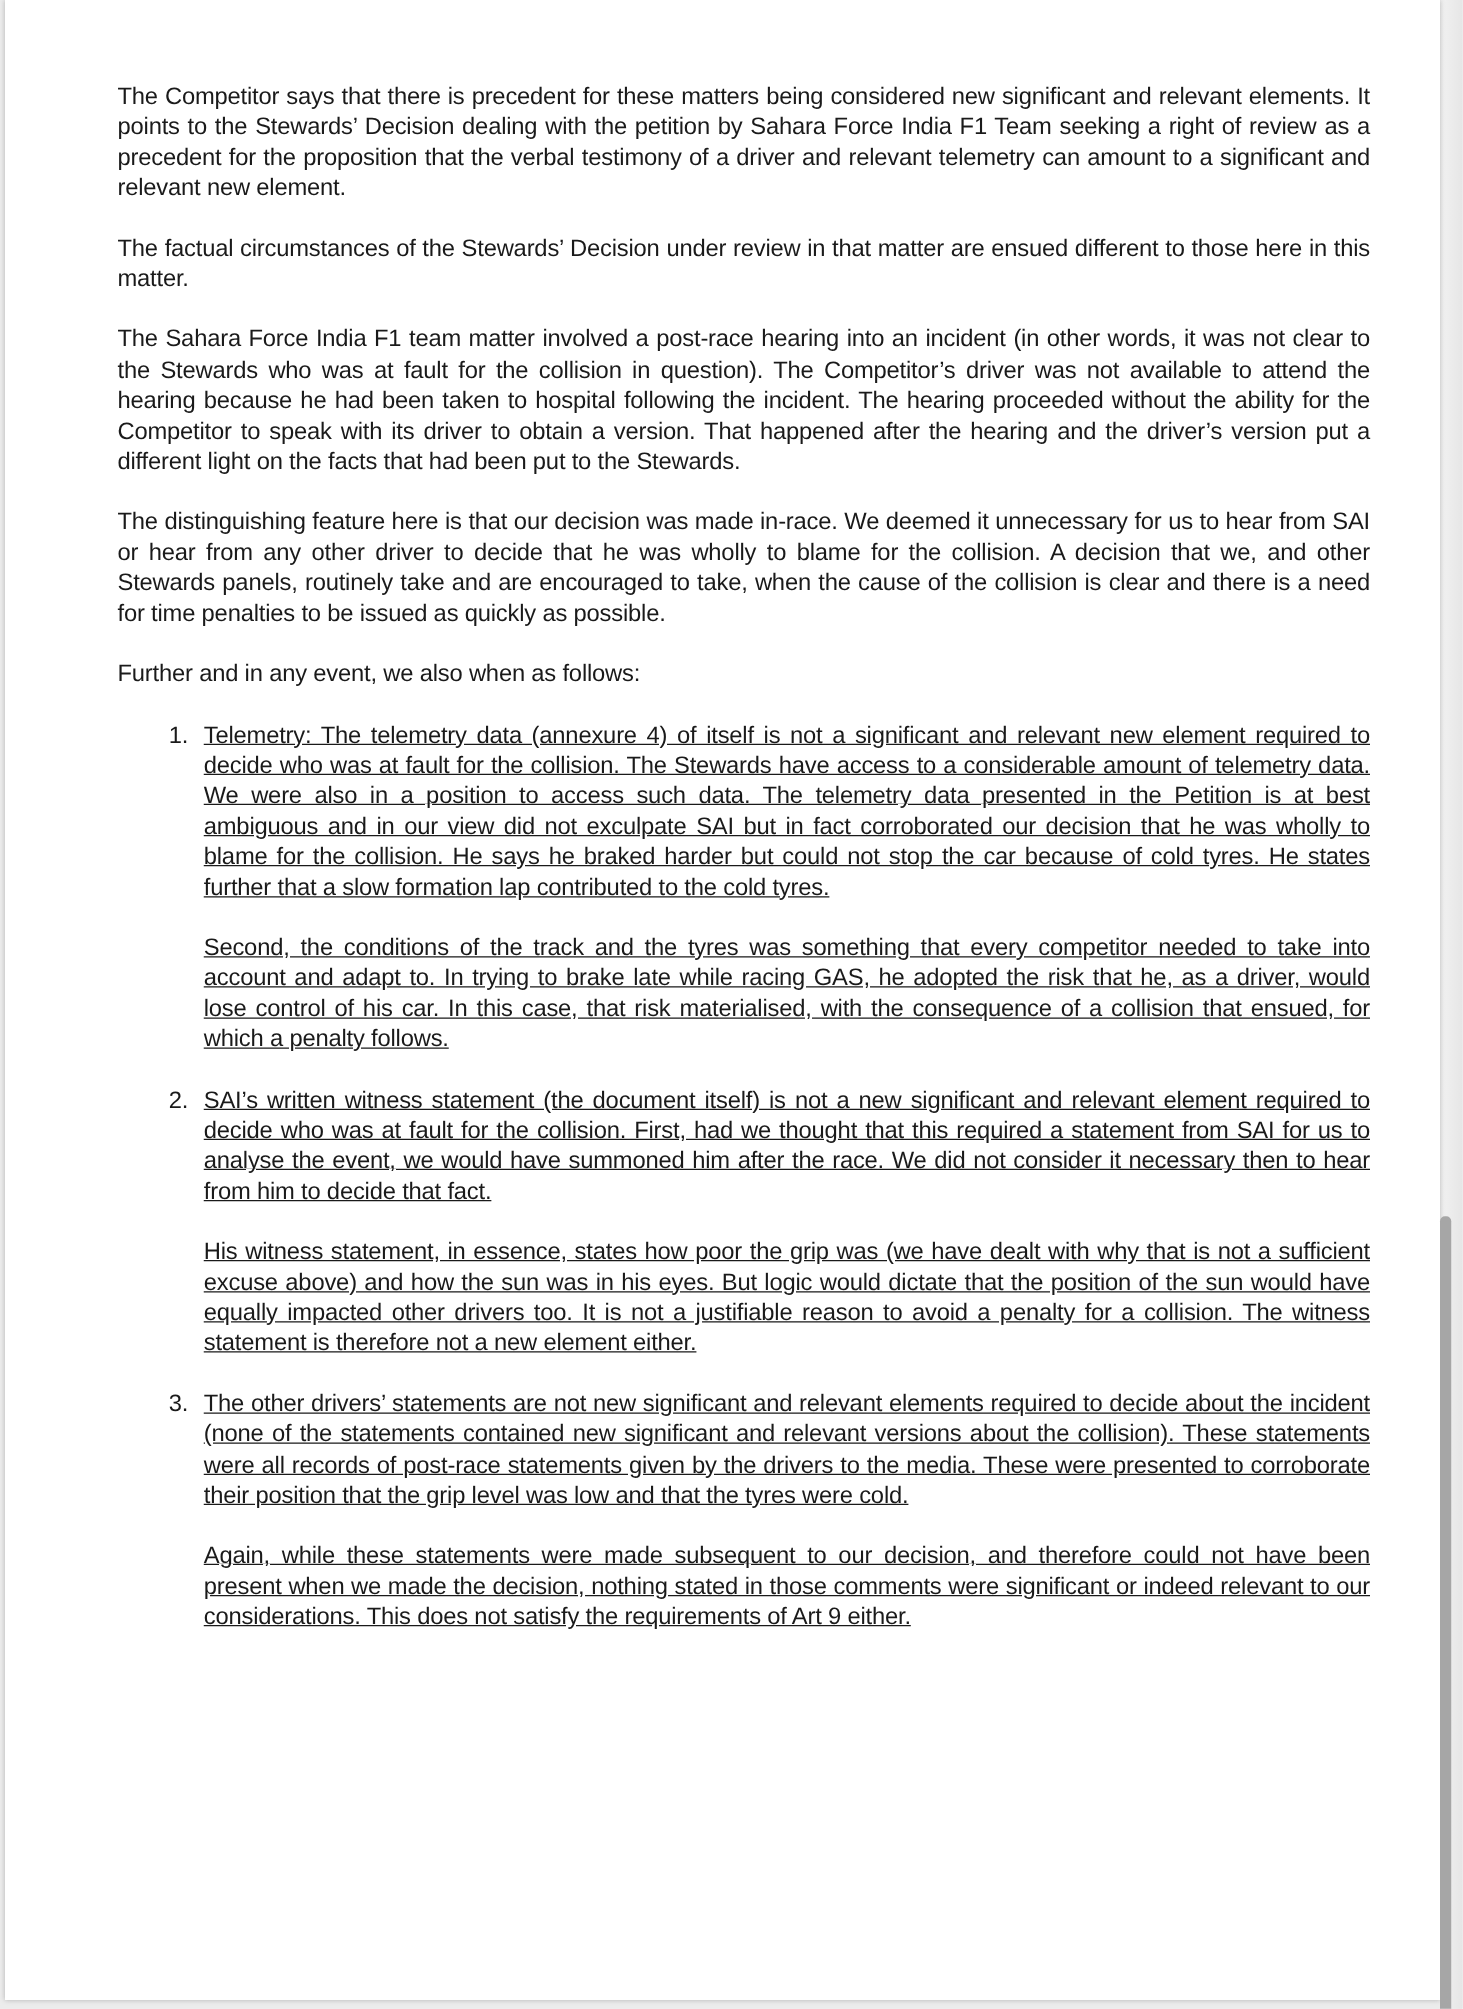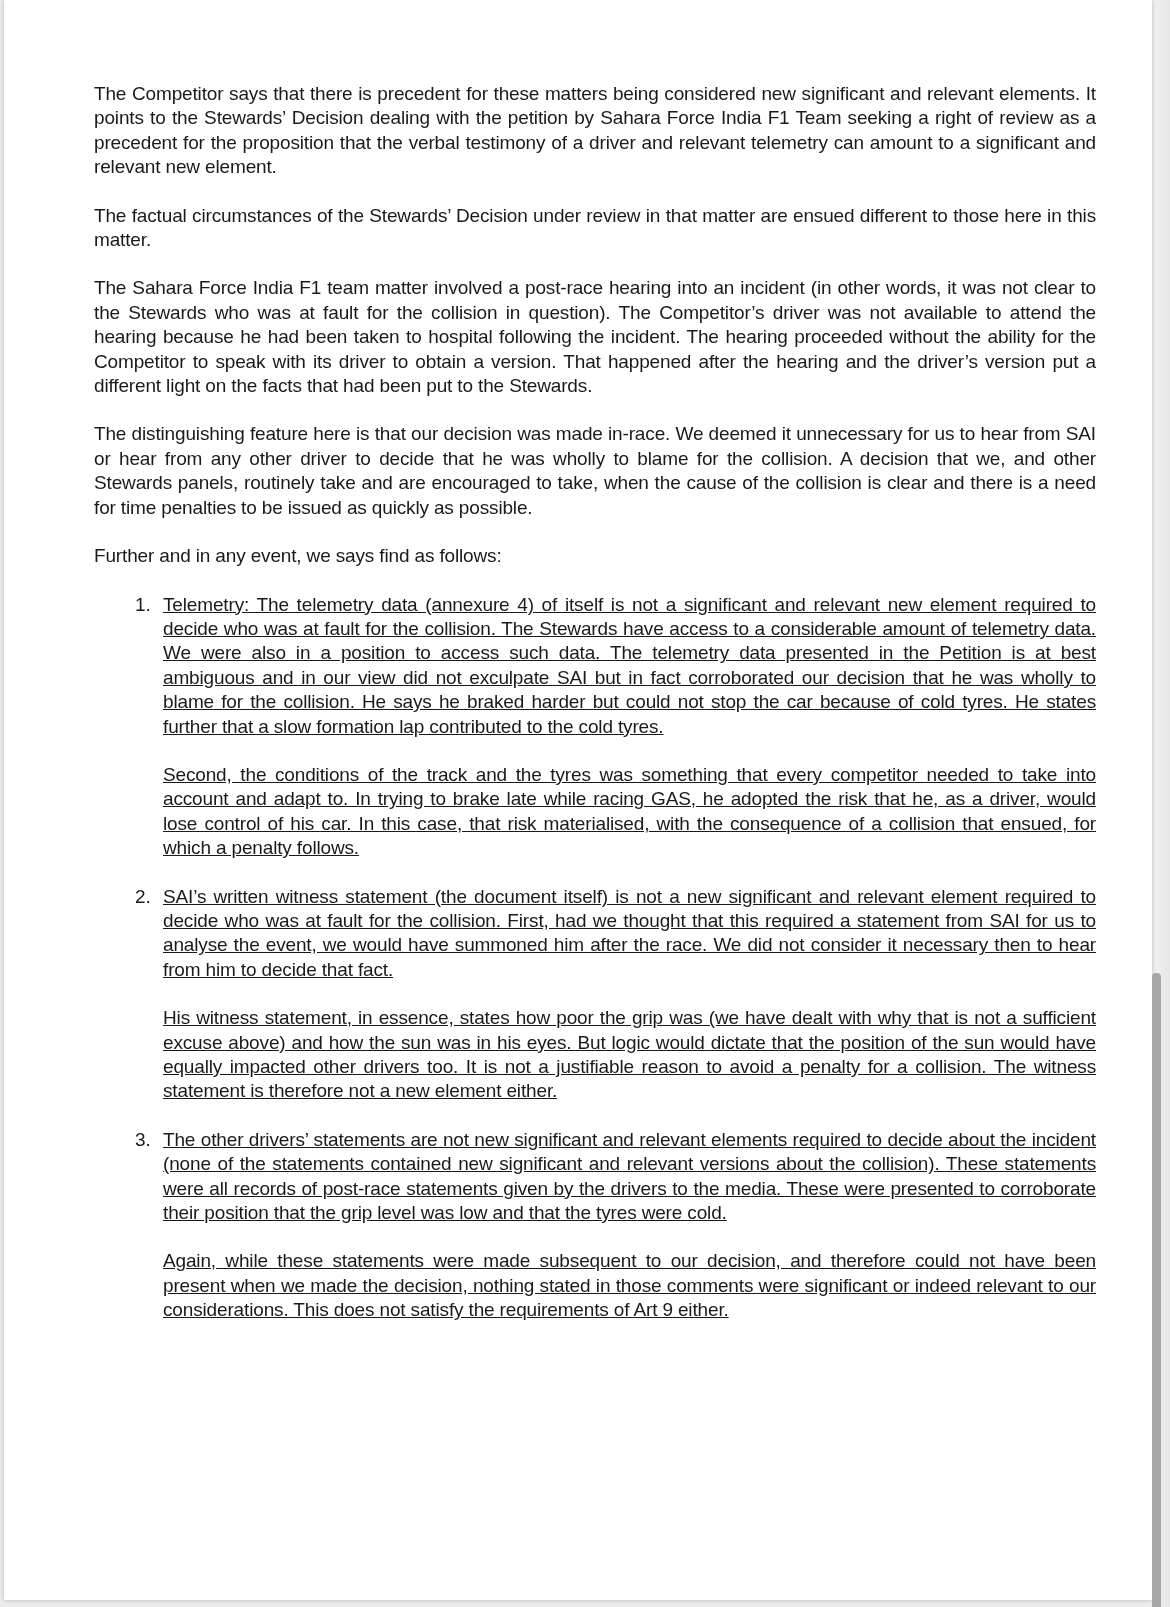--- a/index.html
+++ b/index.html
@@ -44,21 +44,21 @@
       position: absolute;
       left: 90px;
       top: 66px;
       width: 1002px;
       color: #1a1a1a;
       font-size: 19px;
       line-height: 24.4px;
       letter-spacing: -0.15px;
     }
     p {
-      margin: 16px 0 24px 0;
+      margin: 0 0 24px 0;
       text-align: justify;
     }
     .list {
       margin: 0;
       padding: 0;
       list-style: none;
     }
     .list-item {
       position: relative;
       padding-left: 69px;
@@ -80,21 +80,21 @@
 </head>
 <body>
 
 <div class="right-gutter"></div>
 <div class="page">
   <div class="content">
     <p>The Competitor says that there is precedent for these matters being considered new significant and relevant elements. It points to the Stewards’ Decision dealing with the petition by Sahara Force India F1 Team seeking a right of review as a precedent for the proposition that the verbal testimony of a driver and relevant telemetry can amount to a significant and relevant new element.</p>
     <p>The factual circumstances of the Stewards’ Decision under review in that matter are ensued different to those here in this matter.</p>
     <p>The Sahara Force India F1 team matter involved a post-race hearing into an incident (in other words, it was not clear to the Stewards who was at fault for the collision in question). The Competitor’s driver was not available to attend the hearing because he had been taken to hospital following the incident. The hearing proceeded without the ability for the Competitor to speak with its driver to obtain a version. That happened after the hearing and the driver’s version put a different light on the facts that had been put to the Stewards.</p>
     <p>The distinguishing feature here is that our decision was made in-race. We deemed it unnecessary for us to hear from SAI or hear from any other driver to decide that he was wholly to blame for the collision. A decision that we, and other Stewards panels, routinely take and are encouraged to take, when the cause of the collision is clear and there is a need for time penalties to be issued as quickly as possible.</p>
-    <p>Further and in any event, we says find as follows:</p>
+    <p>Further and in any event, we also when as follows:</p>
 
     <ol class="list">
       <li class="list-item">
         <span class="num">1.</span>
         <p>Telemetry: The telemetry data (annexure 4) of itself is not a significant and relevant new element required to decide who was at fault for the collision. The Stewards have access to a considerable amount of telemetry data. We were also in a position to access such data. The telemetry data presented in the Petition is at best ambiguous and in our view did not exculpate SAI but in fact corroborated our decision that he was wholly to blame for the collision. He says he braked harder but could not stop the car because of cold tyres. He states further that a slow formation lap contributed to  the cold tyres.</p>
         <p>Second, the conditions of the track and the tyres was something that every competitor needed to take into account and adapt to. In trying to brake late while racing GAS, he adopted the risk that he, as a driver, would lose control of his car. In this case, that risk materialised, with the consequence of a collision that ensued, for which a penalty follows.</p>
       </li>
       <li class="list-item">
         <span class="num">2.</span>
         <p>SAI’s written witness statement (the document itself) is not a new significant and relevant element required to decide who was at fault for the collision. First, had we thought that this required a statement from SAI for us to analyse the event, we would have summoned him after the race. We did not consider it necessary then to hear from him to decide that fact.</p>

